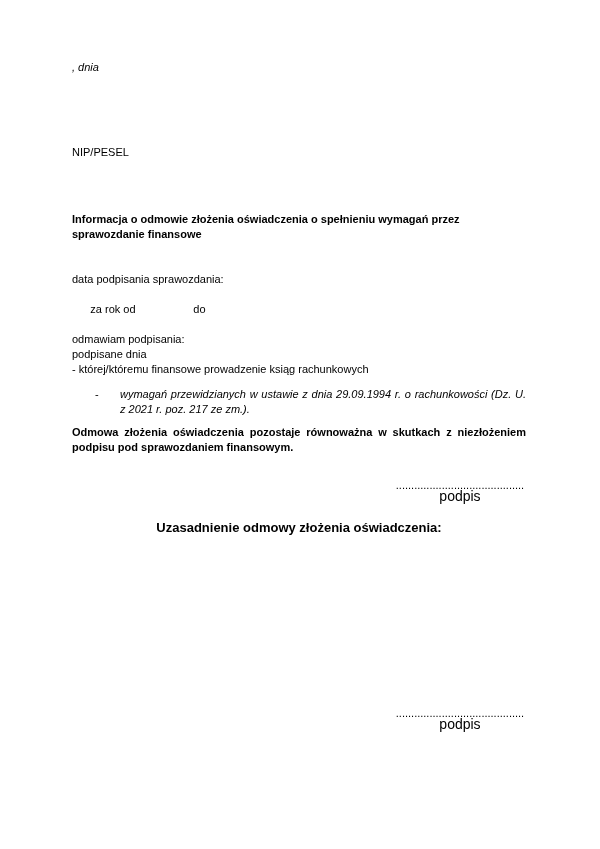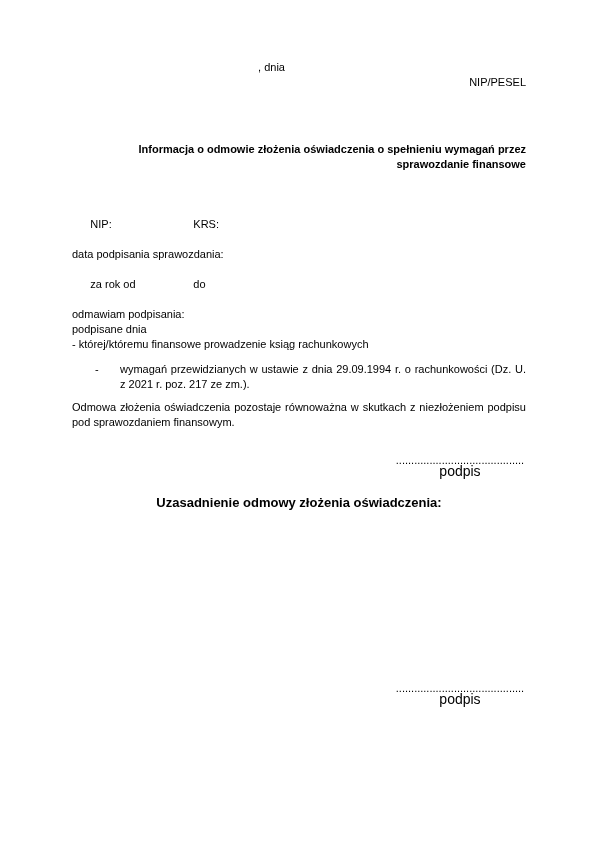--- a/index.html
+++ b/index.html
@@ -14,30 +14,31 @@
     box-sizing: border-box;
     margin: 0 auto;
     padding: 60px 74px 0 72px;
     background: #ffffff;
     color: #000000;
     font-family: "Liberation Sans", sans-serif;
     font-size: 11px;
     line-height: 15px;
   }
   .date-line {
-    text-align: center;
+    text-align: left;
     padding-right: 55px;
+    font-style: italic;
   }
   .nip-pesel {
-    text-align: right;
+    margin-top: 70px;
   }
   .doc-title {
     margin: 52px auto 0 auto;
     font-weight: bold;
-    text-align: right;
+    text-align: left;
     font-size: 11px;
     line-height: 15px;
   }
   .intro {
     margin: 18px 0 0 0;
   }
   .fields {
     margin-top: 30px;
   }
   .field-row { white-space: pre-wrap; }
@@ -51,24 +52,26 @@
   }
   .list-item .dash-col {
     box-sizing: border-box;
     padding-left: 23px;
     width: 48px;
     flex: 0 0 48px;
   }
   .list-item .list-text {
     flex: 1 1 auto;
     text-align: justify;
+    font-style: italic;
   }
   .closing {
     margin: 8px 0 0 0;
     text-align: justify;
+    font-weight: bold;
   }
   .signature-block {
     margin-top: 24px;
     margin-left: auto;
     width: 132px;
     text-align: center;
   }
   .signature-block .dots {
     white-space: nowrap;
     overflow: hidden;
@@ -96,23 +99,20 @@
 <div class="page">
 
   <div class="date-line">, dnia</div>
 
   <div class="nip-pesel">NIP/PESEL</div>
 
   <div class="doc-title">Informacja o odmowie złożenia oświadczenia o spełnieniu wymagań przez sprawozdanie finansowe</div>
 
 
   <div class="fields">
-    <div class="field-row">
-      <span class="col1">NIP:</span><span>KRS:</span>
-    </div>
     <div class="field-row">data podpisania sprawozdania:</div>
     <div class="field-row">
       <span class="col1">za rok od</span><span>do</span>
     </div>
     <div class="field-row">odmawiam podpisania:</div>
     <div class="field-row">podpisane dnia</div>
     <div class="field-row">- której/któremu finansowe prowadzenie ksiąg rachunkowych</div>
   </div>
 
   <div class="list-item">

